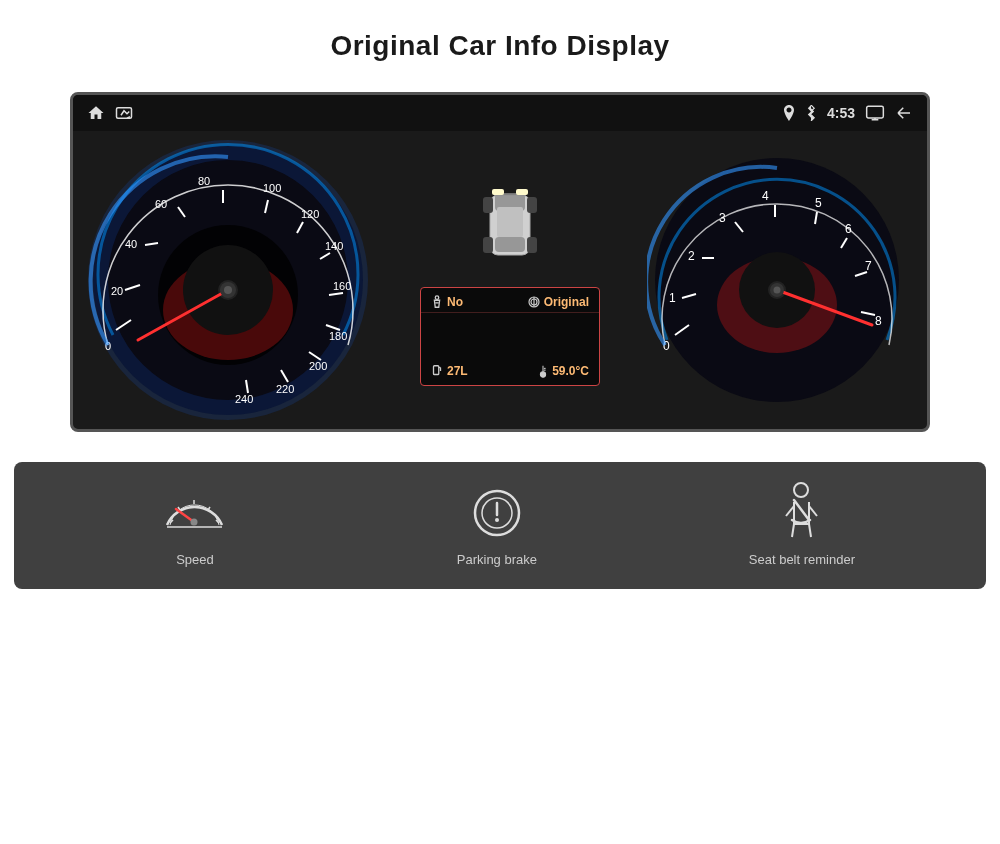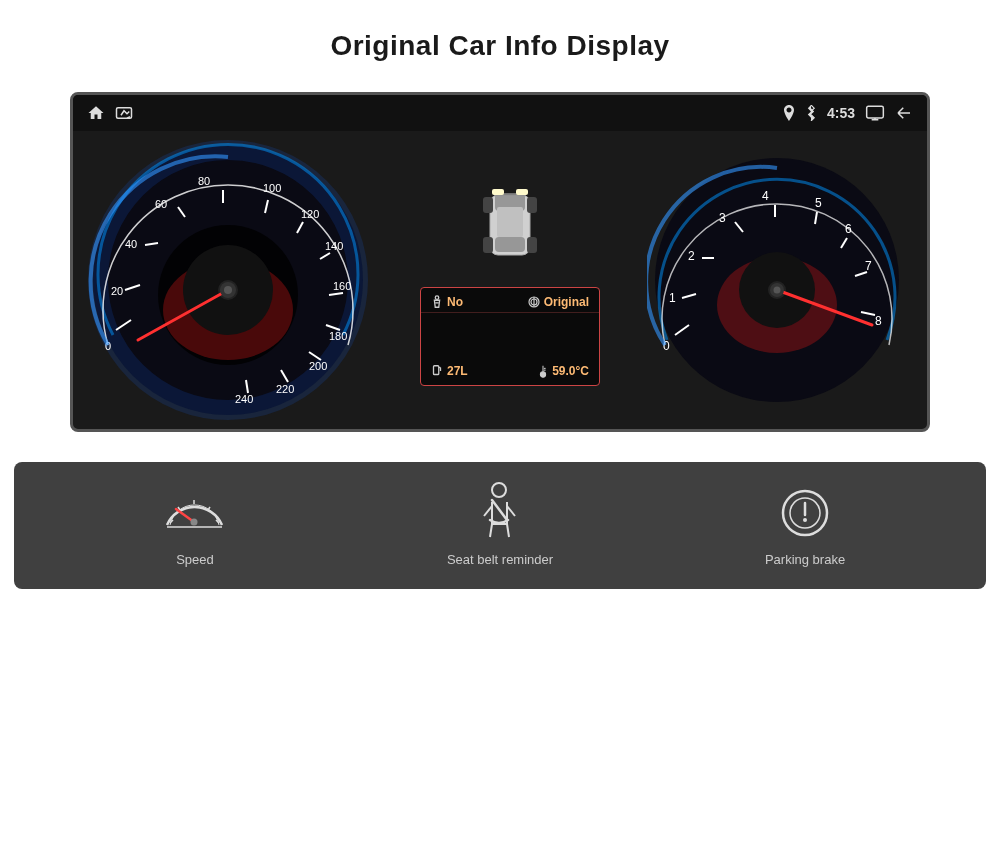--- a/index.html
+++ b/index.html
@@ -439,51 +439,51 @@
         </svg>
       </div>
       <span class="feature-label">Speed</span>
     </div>
 
 
 
 
     <div class="feature-item">
       <div class="feature-icon">
+        <svg width="60" height="55" viewBox="0 0 60 55" fill="none" xmlns="http://www.w3.org/2000/svg">
+
+          <circle cx="30" cy="28" r="22" stroke="#ddd" stroke-width="2.5" fill="none"></circle>
+
+          <circle cx="30" cy="28" r="15" stroke="#ddd" stroke-width="1.5" fill="none"></circle>
+
+          <line x1="30" y1="18" x2="30" y2="30" stroke="#ddd" stroke-width="2.5" stroke-linecap="round"></line>
+          <circle cx="30" cy="35" r="2" fill="#ddd"></circle>
+
+          <line x1="11" y1="13" x2="49" y2="43" stroke="none"></line>
+        </svg>
+      </div>
+      <span class="feature-label">Parking brake</span>
+    </div>
+
+    <div class="feature-item">
+      <div class="feature-icon">
         <svg width="55" height="60" viewBox="0 0 55 60" fill="none" xmlns="http://www.w3.org/2000/svg">
 
           <circle cx="27" cy="8" r="7" stroke="#ddd" stroke-width="2" fill="none"></circle>
 
           <path d="M20 20 L20 42 L35 42 L35 20" stroke="#ddd" stroke-width="2" fill="none"></path>
 
           <line x1="20" y1="42" x2="18" y2="55" stroke="#ddd" stroke-width="2"></line>
           <line x1="35" y1="42" x2="37" y2="55" stroke="#ddd" stroke-width="2"></line>
 
           <line x1="20" y1="24" x2="12" y2="34" stroke="#ddd" stroke-width="2"></line>
           <line x1="35" y1="24" x2="43" y2="34" stroke="#ddd" stroke-width="2"></line>
 
           <line x1="20" y1="18" x2="35" y2="38" stroke="#ddd" stroke-width="2.5" stroke-linecap="round"></line>
 
           <path d="M18 38 Q27 44 36 38" stroke="#ddd" stroke-width="2.5" fill="none" stroke-linecap="round"></path>
         </svg>
       </div>
       <span class="feature-label">Seat belt reminder</span>
     </div>
 
-    <div class="feature-item">
-      <div class="feature-icon">
-        <svg width="60" height="55" viewBox="0 0 60 55" fill="none" xmlns="http://www.w3.org/2000/svg">
-
-          <circle cx="30" cy="28" r="22" stroke="#ddd" stroke-width="2.5" fill="none"></circle>
-
-          <circle cx="30" cy="28" r="15" stroke="#ddd" stroke-width="1.5" fill="none"></circle>
-
-          <line x1="30" y1="18" x2="30" y2="30" stroke="#ddd" stroke-width="2.5" stroke-linecap="round"></line>
-          <circle cx="30" cy="35" r="2" fill="#ddd"></circle>
-
-          <line x1="11" y1="13" x2="49" y2="43" stroke="none"></line>
-        </svg>
-      </div>
-      <span class="feature-label">Parking brake</span>
-    </div>
-
   </div>
 </div>
 
 </body></html>

